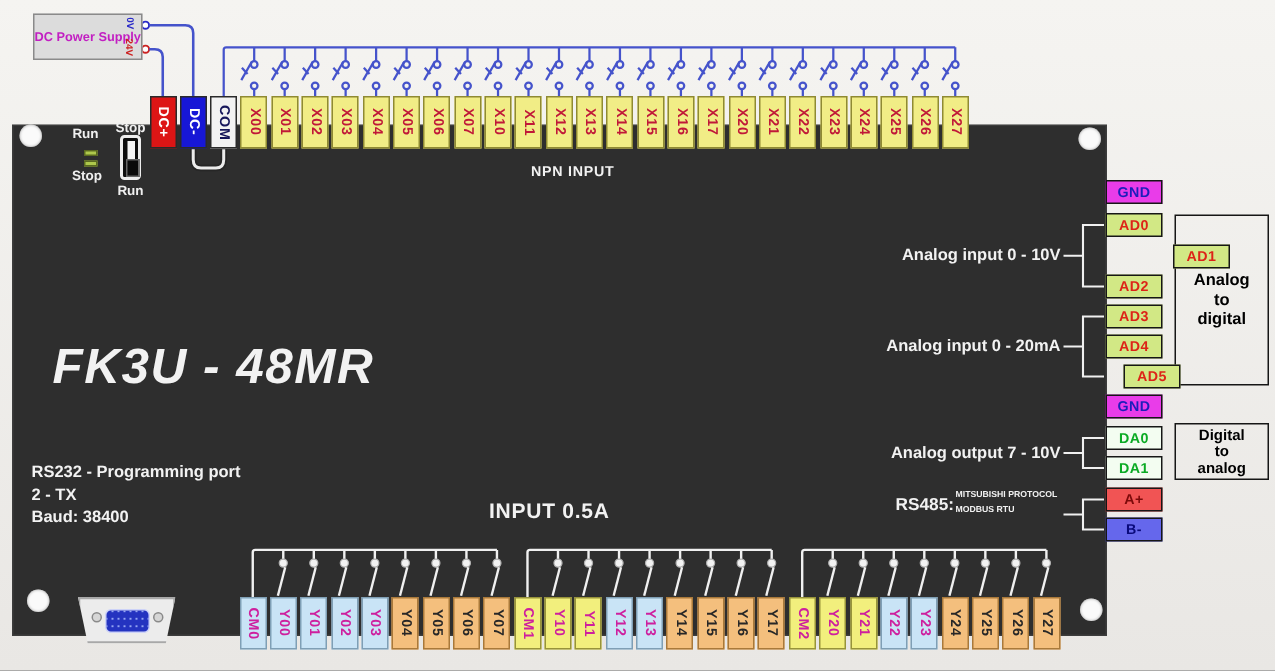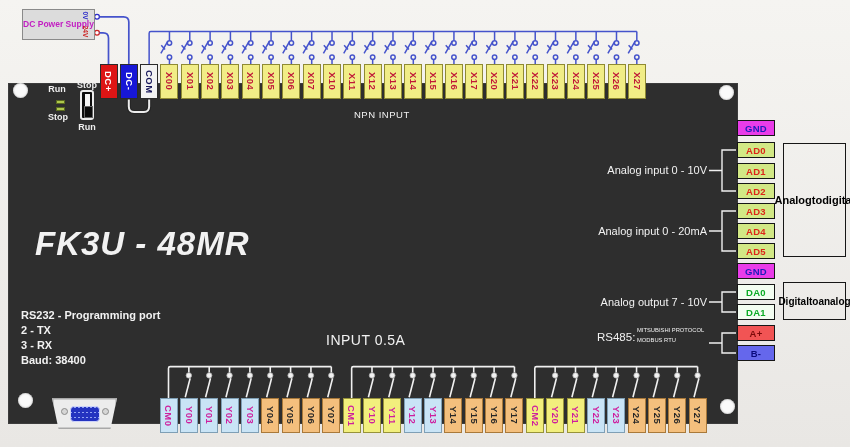--- a/index.html
+++ b/index.html
@@ -13,25 +13,25 @@
          box-shadow:inset 0 0 2px #9a9a9a;}
   
   .term-v{position:absolute;display:flex;align-items:center;justify-content:center;
           box-sizing:border-box;border:1px solid #333;}
   .term-v span{writing-mode:vertical-rl;font-size:9.5px;font-weight:bold;letter-spacing:.5px;line-height:1;}
   
   .rterm{position:absolute;left:737px;width:38px;height:16px;display:flex;align-items:center;
          justify-content:center;box-sizing:border-box;border:1px solid #161616;
          font-size:9.5px;font-weight:bold;letter-spacing:.3px;}
   
-  .wlabel{position:absolute;color:#f2f2f2;font-weight:normal;white-space:nowrap;}
+  .wlabel{position:absolute;color:#f2f2f2;font-weight:bold;white-space:nowrap;}
   .ralign{text-align:right;right:143px;}
   
   .sbox{position:absolute;left:783px;width:63px;box-sizing:border-box;border:1px solid #161616;
-        display:flex;flex-direction:row;align-items:center;justify-content:center;
+        display:flex;flex-direction:column;align-items:center;justify-content:center;
         font-weight:bold;text-align:center;}
   
   #psu{position:absolute;left:22px;top:9px;width:71px;height:29px;background:#dcdcdc;
        border:1px solid #8a8a8a;display:flex;align-items:center;justify-content:center;}
   #psu .t{color:#c21ec2;font-size:8.5px;font-weight:bold;text-align:center;line-height:1.15;}
   .psu-pin{position:absolute;font-size:6.5px;font-weight:bold;transform:rotate(90deg);transform-origin:center;}
   
   .led{position:absolute;width:9px;height:4px;background:#aec84c;border:1px solid #5a6a20;box-sizing:border-box;}
   .tinylabel{position:absolute;color:#efefef;font-weight:bold;font-size:9px;text-align:center;}
   #slider{position:absolute;left:80px;top:90px;width:14px;height:30px;border:2px solid #ededed;
@@ -421,21 +421,20 @@
   </div>
   <div class="tinylabel" style="left:75px;top:122px;width:24px;">Run</div>
 
   <div class="wlabel" style="left:354px;top:109px;font-size:9.5px;letter-spacing:.5px;">NPN INPUT</div>
   <div class="wlabel" style="left:326px;top:332px;font-size:14px;letter-spacing:.5px;">INPUT 0.5A</div>
 
   <div id="title">FK3U - 48MR</div>
   <div id="rs232">
     <div>RS232 - Programming port</div>
     <div>2 - TX</div>
-    <div>3 - RX</div>
     <div>Baud: 38400</div>
   </div>
 
   <div class="wlabel ralign" style="top:164px;font-size:11px;">Analog input 0 - 10V</div>
   <div class="wlabel ralign" style="top:225px;font-size:11px;">Analog input 0 - 20mA</div>
   <div class="wlabel ralign" style="top:296px;font-size:11px;">Analog output 7 - 10V</div>
   <div class="wlabel" style="left:597px;top:331px;font-size:11.5px;">RS485:</div>
   <div class="wlabel" style="left:637px;top:327px;font-size:5.8px;">MITSUBISHI PROTOCOL</div>
   <div class="wlabel" style="left:637px;top:337px;font-size:5.8px;">MODBUS RTU</div>
 
@@ -612,25 +611,25 @@
       <div class="term-v" style="left: 668.25px; top: 398px; width: 18px; height: 35px; background: rgb(244, 191, 125); border-color: rgb(169, 121, 58);">
         <span style="color: rgb(39, 39, 39);">Y26</span>
       </div>
       <div class="term-v" style="left: 688.6px; top: 398px; width: 18px; height: 35px; background: rgb(244, 191, 125); border-color: rgb(169, 121, 58);">
         <span style="color: rgb(39, 39, 39);">Y27</span>
       </div>
     </div>
   <div id="right-strip">
       <div class="rterm" style="top: 120px; background: rgb(233, 60, 233); color: rgb(29, 29, 187);">GND</div>
       <div class="rterm" style="top: 142px; background: rgb(210, 232, 133); color: rgb(221, 36, 24);">AD0</div>
-      <div class="rterm" style="top: 163px; background: rgb(210, 232, 133); color: rgb(221, 36, 24);">AD1</div>
+      <div class="rterm" style="top: 163px; background: rgb(210, 232, 133); color: rgb(221, 36, 24); margin-left: 45px;">AD1</div>
       <div class="rterm" style="top: 183px; background: rgb(210, 232, 133); color: rgb(221, 36, 24);">AD2</div>
       <div class="rterm" style="top: 203px; background: rgb(210, 232, 133); color: rgb(221, 36, 24);">AD3</div>
       <div class="rterm" style="top: 223px; background: rgb(210, 232, 133); color: rgb(221, 36, 24);">AD4</div>
-      <div class="rterm" style="top: 243px; background: rgb(210, 232, 133); color: rgb(221, 36, 24);">AD5</div>
+      <div class="rterm" style="top: 243px; background: rgb(210, 232, 133); color: rgb(221, 36, 24); margin-left: 12px;">AD5</div>
       <div class="rterm" style="top: 263px; background: rgb(233, 60, 233); color: rgb(29, 29, 187);">GND</div>
       <div class="rterm" style="top: 284px; background: rgb(243, 253, 241); color: rgb(11, 171, 36);">DA0</div>
       <div class="rterm" style="top: 304px; background: rgb(243, 253, 241); color: rgb(11, 171, 36);">DA1</div>
       <div class="rterm" style="top: 325px; background: rgb(241, 84, 84); color: rgb(124, 10, 10);">A+</div>
       <div class="rterm" style="top: 345px; background: rgb(101, 103, 236); color: rgb(10, 10, 124);">B-</div>
     </div>
 
   <div id="db9">
     <div class="sc" style="left:9px;"></div>
     <div class="sc" style="left:50px;"></div>

